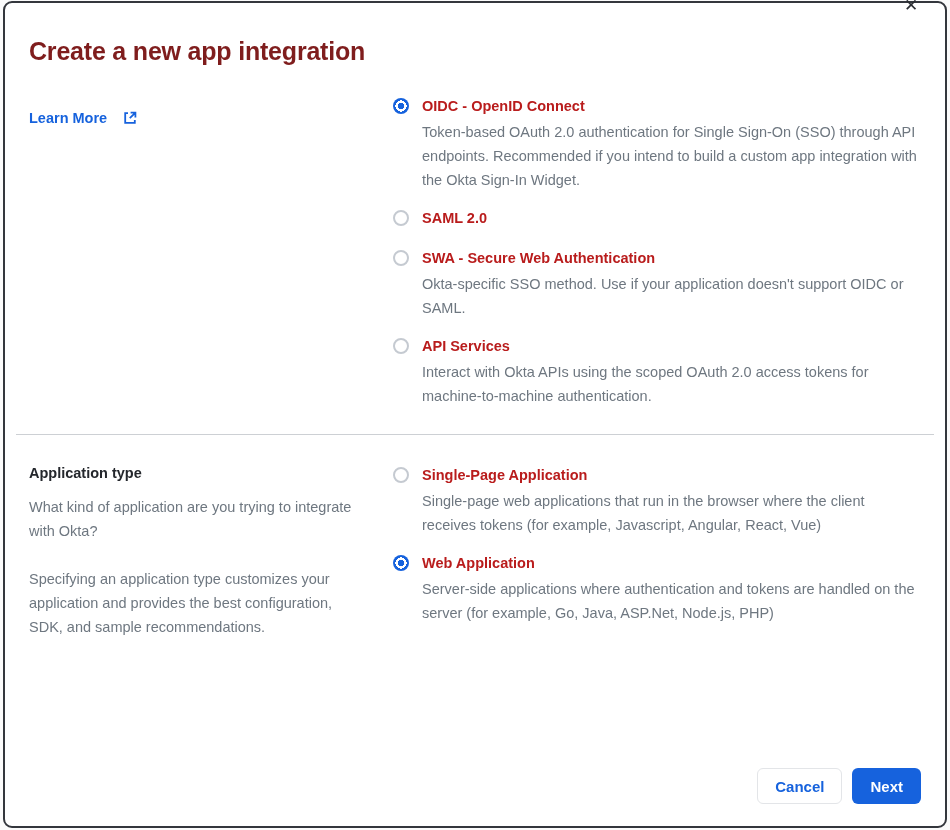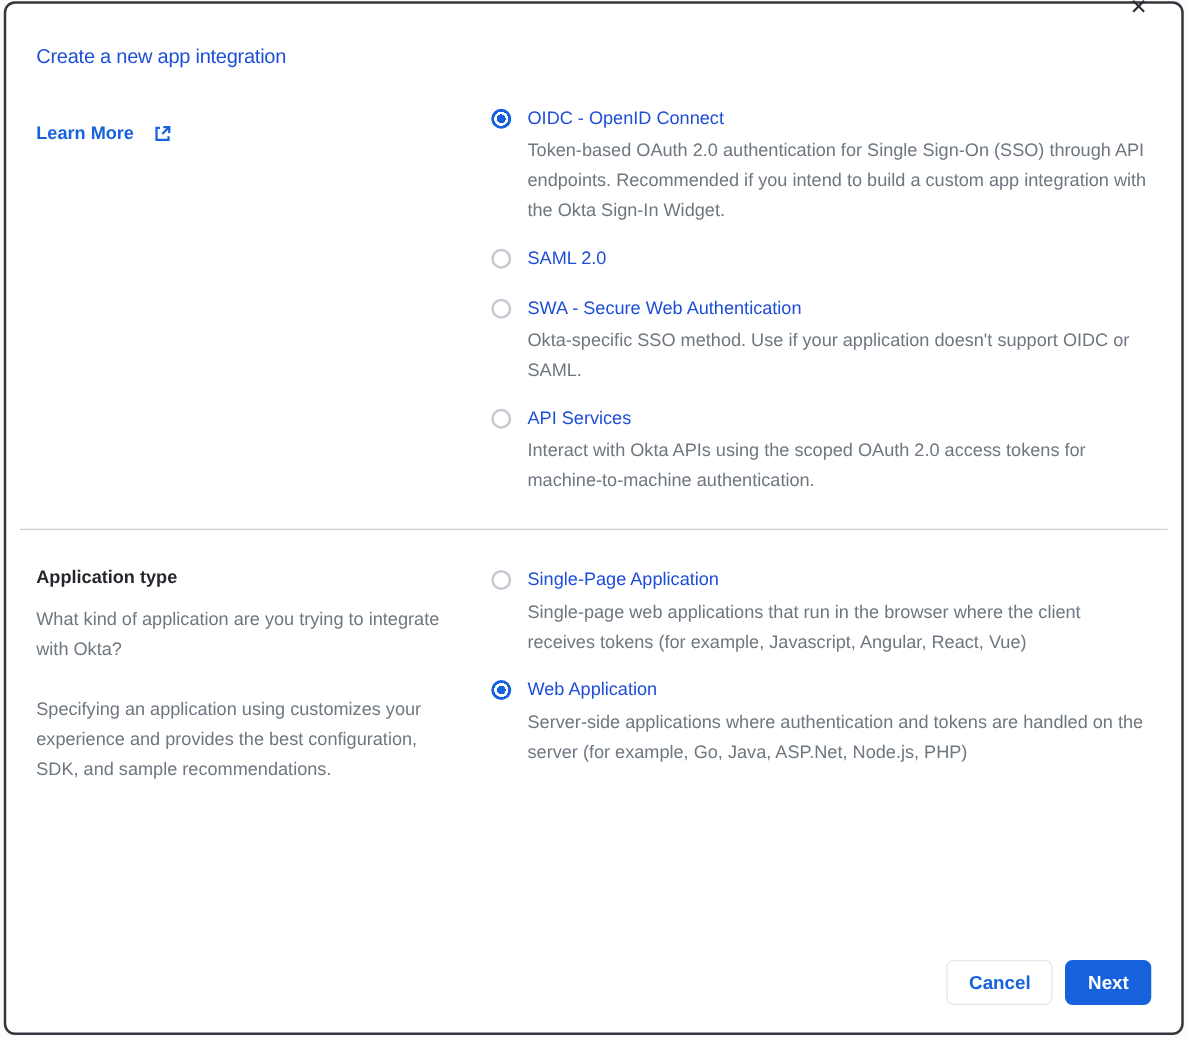--- a/index.html
+++ b/index.html
@@ -9,21 +9,21 @@
     position:relative;overflow:hidden;
     -webkit-font-smoothing:antialiased;
   }
   .modal{
     position:absolute;left:3px;top:1px;width:944px;height:827px;
     box-sizing:border-box;background:#ffffff;
     border:2px solid #34373d;border-radius:9px;
   }
   .modal-header{padding:34px 24px 0 24px;position:relative;}
   .modal-title{
-    font-size:16px;font-weight:400;color:#1d4ed8;margin:0;
+    font-size:25px;font-weight:700;color:#7f1d1d;margin:0;
     letter-spacing:-0.2px;
   }
   .close-btn{
     position:absolute;top:-12px;right:20px;width:28px;height:28px;
     display:flex;align-items:center;justify-content:center;
     font-size:17px;color:#2b2e33;cursor:pointer;background:none;border:none;
   }
   .section-row{
     display:grid;grid-template-columns:340px 1fr;column-gap:24px;
     padding:0 24px;margin-top:30px;
@@ -48,21 +48,21 @@
   .radio{
     width:16px;height:16px;border-radius:50%;
     border:2px solid #c5cad1;box-sizing:border-box;
     flex:none;margin-top:2px;background:#fff;
   }
   .radio.selected{
     border:none;
     background:radial-gradient(circle,#1662dd 0 3.5px,#ffffff 3.5px 5.6px,#1662dd 5.6px);
   }
   .option-label{
-    font-size:14.5px;font-weight:400;color:#1d4ed8;line-height:20px;
+    font-size:14.5px;font-weight:700;color:#b91c1c;line-height:20px;
     margin:0 0 4px 0;
   }
   .option-desc{
     font-size:14.5px;color:#6e7780;line-height:24px;margin:0;max-width:502px;
   }
   .divider{
     border:none;border-top:1px solid #cdd0d4;height:0;
     margin:26px 11px 0 11px;
   }
   .modal-footer{
@@ -134,21 +134,21 @@
       </div>
     </div>
   </div>
 
   <hr class="divider">
 
   <div class="section-row">
     <div>
       <p class="section-label">Application type</p>
       <p class="col-desc">What kind of application are you trying to integrate with Okta?</p>
-      <p class="col-desc">Specifying an application using customizes your experience and provides the best configuration, SDK, and sample recommendations.</p>
+      <p class="col-desc">Specifying an application type customizes your application and provides the best configuration, SDK, and sample recommendations.</p>
     </div>
     <div>
       <div class="option">
         <span class="radio"></span>
         <div>
           <p class="option-label">Single-Page Application</p>
           <p class="option-desc">Single-page web applications that run in the browser where the client receives tokens (for example, Javascript, Angular, React, Vue)</p>
         </div>
       </div>
       <div class="option">

